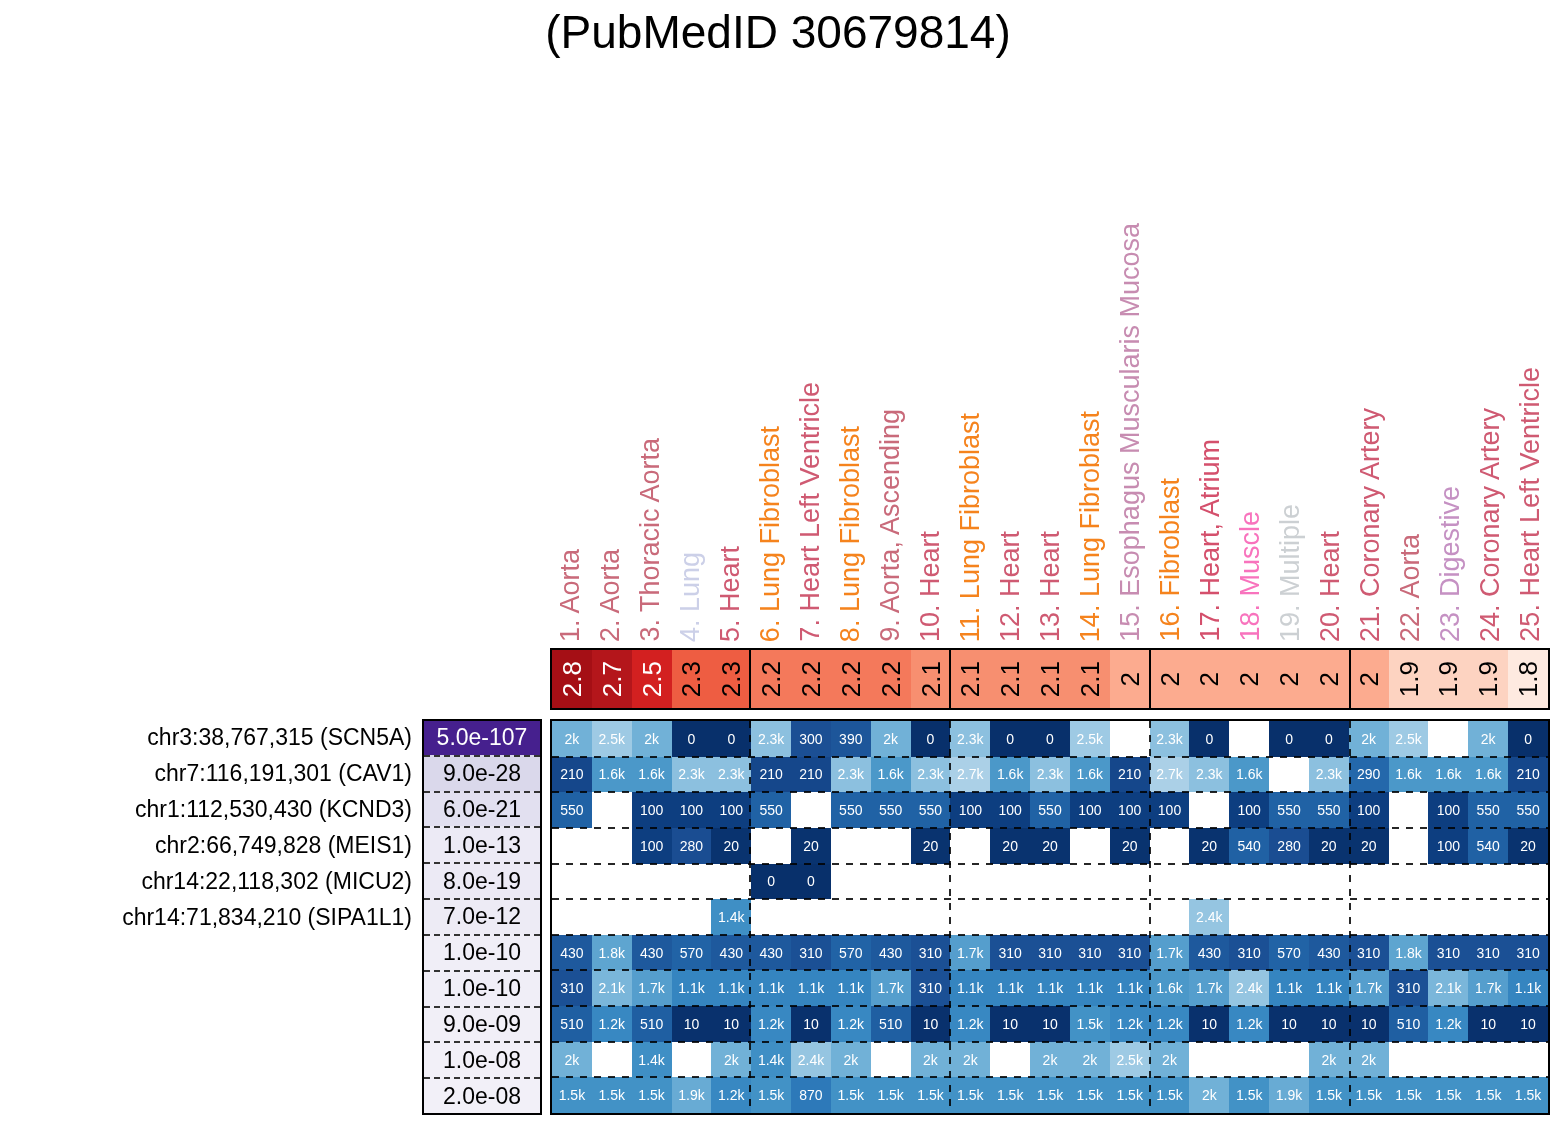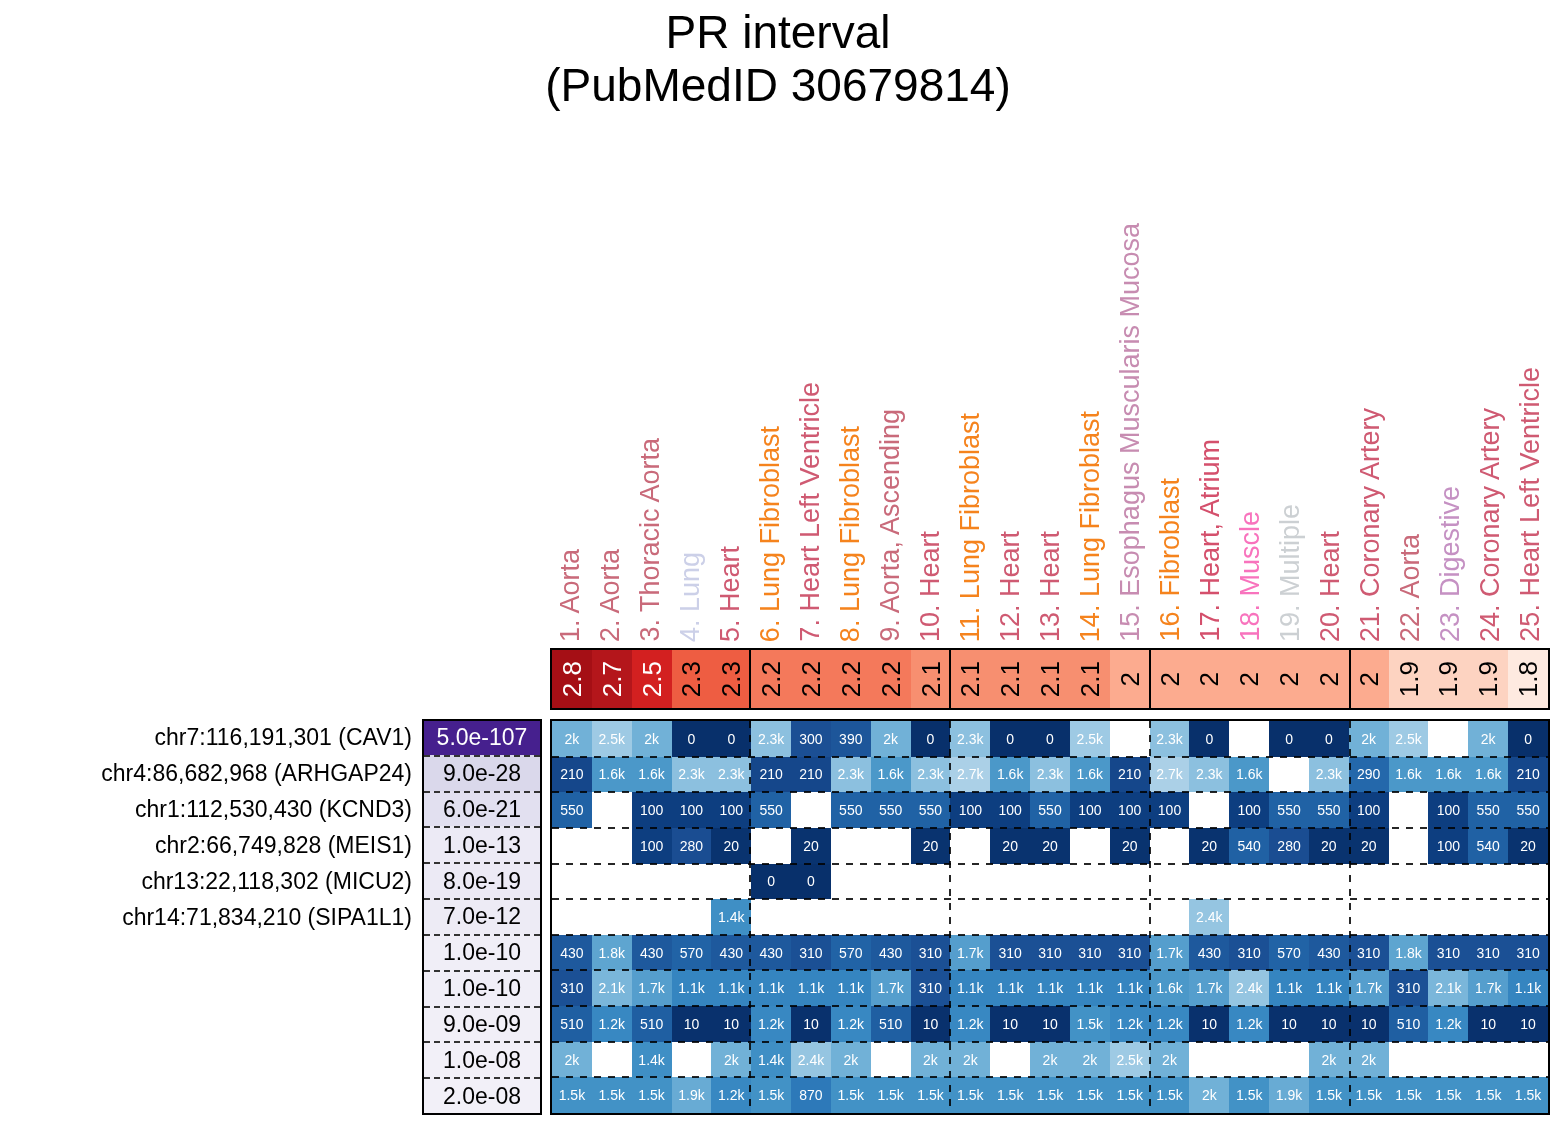--- a/index.html
+++ b/index.html
@@ -22,21 +22,20 @@
   #heatmap{position:absolute;left:550px;top:719px;width:1000px;height:396px;border:2px solid #000;box-sizing:border-box;}
   #heatmap-grid{position:absolute;left:0;top:0;width:996px;height:392px;display:grid;grid-template-columns:repeat(25,1fr);grid-template-rows:repeat(11,1fr);}
   .hm-cell{display:flex;align-items:center;justify-content:center;font-size:14px;color:#fff;}
   .vline{position:absolute;top:0;width:2px;height:392px;background:repeating-linear-gradient(to bottom,#000 0 7px,transparent 7px 14px);opacity:.85;}
   .hline{position:absolute;left:0;height:2px;width:996px;background:repeating-linear-gradient(to right,#000 0 7px,transparent 7px 14px);opacity:.85;}
 </style>
 </head>
 <body>
 
 <div id="chart-title-block">
-  <div class="t1">PR interval</div>
   <div class="t2">(PubMedID 30679814)</div>
 </div>
 
 <div id="col-labels">
     <div class="col-label-slot">
       <span class="col-label" style="color: rgb(201, 106, 122);">1. Aorta</span>
     </div>
     <div class="col-label-slot">
       <span class="col-label" style="color: rgb(201, 106, 122);">2. Aorta</span>
     </div>
@@ -201,25 +200,25 @@
     <div class="pv-cell" style="background: rgb(236, 234, 245); color: rgb(0, 0, 0);">8.0e-19</div>
     <div class="pv-cell" style="background: rgb(237, 235, 245); color: rgb(0, 0, 0);">7.0e-12</div>
     <div class="pv-cell" style="background: rgb(240, 238, 247); color: rgb(0, 0, 0);">1.0e-10</div>
     <div class="pv-cell" style="background: rgb(240, 238, 247); color: rgb(0, 0, 0);">1.0e-10</div>
     <div class="pv-cell" style="background: rgb(241, 239, 247); color: rgb(0, 0, 0);">9.0e-09</div>
     <div class="pv-cell" style="background: rgb(242, 240, 248); color: rgb(0, 0, 0);">1.0e-08</div>
     <div class="pv-cell" style="background: rgb(242, 240, 248); color: rgb(0, 0, 0);">2.0e-08</div>
   </div>
 
 <div id="row-labels">
+    <div class="row-label">chr3:38,767,315 (SCN5A)</div>
     <div class="row-label">chr7:116,191,301 (CAV1)</div>
-    <div class="row-label">chr4:86,682,968 (ARHGAP24)</div>
     <div class="row-label">chr1:112,530,430 (KCND3)</div>
     <div class="row-label">chr2:66,749,828 (MEIS1)</div>
-    <div class="row-label">chr13:22,118,302 (MICU2)</div>
+    <div class="row-label">chr14:22,118,302 (MICU2)</div>
     <div class="row-label">chr14:71,834,210 (SIPA1L1)</div>
   </div>
 
 <div id="heatmap">
   <div id="heatmap-grid">
       <div class="hm-cell" style="background: rgb(113, 177, 215);">2k</div>
       <div class="hm-cell" style="background: rgb(158, 202, 228);">2.5k</div>
       <div class="hm-cell" style="background: rgb(113, 177, 215);">2k</div>
       <div class="hm-cell" style="background: rgb(8, 48, 107);">0</div>
       <div class="hm-cell" style="background: rgb(8, 48, 107);">0</div>

